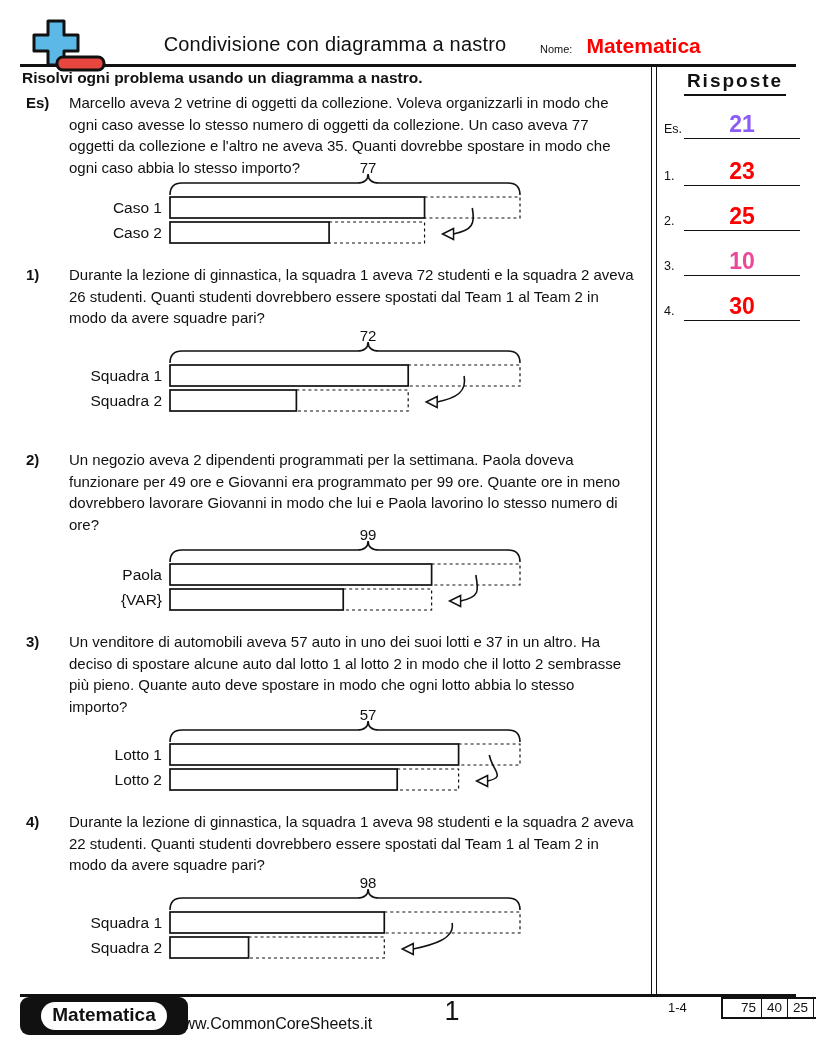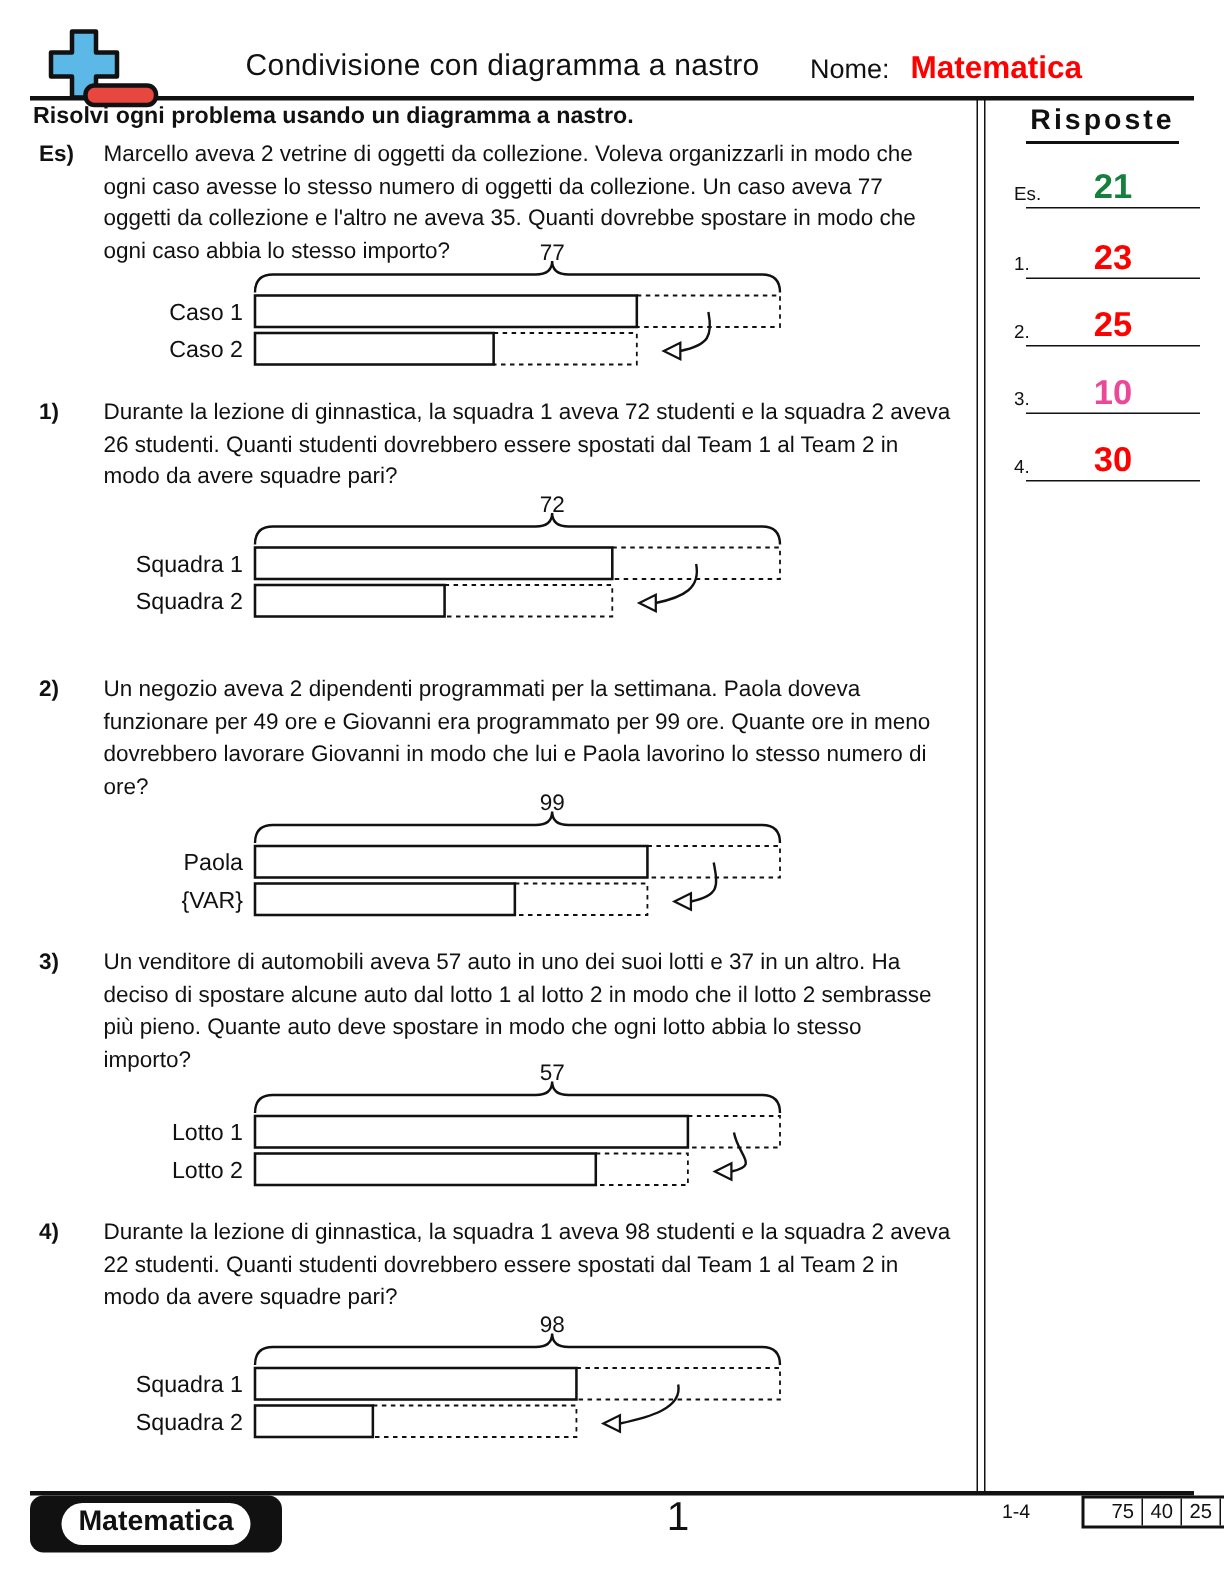--- a/index.html
+++ b/index.html
@@ -4,21 +4,21 @@
 <style>
   html,body{margin:0;padding:0;background:#e8e8e8;}
   .page{position:relative;width:816px;height:1056px;background:#fff;margin:0 auto;
         font-family:"Liberation Sans",sans-serif;color:#111;overflow:hidden;}
 
   
   .logo{position:absolute;left:30px;top:18px;width:80px;height:56px;z-index:3;}
   .title{position:absolute;left:160px;top:33px;width:350px;text-align:center;
          font-size:20px;letter-spacing:0.2px;}
   .name-area{position:absolute;left:540px;top:34px;display:flex;align-items:baseline;gap:14px;}
-  .name-label{font-size:18px;}
+  .name-label{font-size:11px;}
   .name-value{font-size:21px;font-weight:bold;}
   .header-rule{position:absolute;left:20px;width:776px;top:64px;height:3px;background:#111;}
 
   .instruction{position:absolute;left:22px;top:69px;font-size:15.5px;font-weight:bold;}
 
   
   .problem{position:absolute;left:26px;width:610px;display:flex;gap:15px;}
   .pnum{font-weight:bold;font-size:15px;flex:0 0 28px;line-height:21.5px;}
   .ptext{margin:0;font-size:15px;line-height:21.5px;width:578px;}
   #p0{top:92px}#p1{top:264px}#p2{top:449px}#p3{top:631px}#p4{top:811px}
@@ -27,21 +27,21 @@
   #d0{top:157px}#d1{top:325px}#d2{top:524px}#d3{top:704px}#d4{top:872px}
 
   
   .ans-sep{position:absolute;left:651px;top:66px;width:4px;height:929px;
            border-left:1.5px solid #111;border-right:1.5px solid #111;}
   .ans-title{position:absolute;left:660px;top:70px;width:150px;text-align:center;}
   .ans-title span{display:inline-block;font-size:19px;font-weight:bold;letter-spacing:2px;
            border-bottom:2.5px solid #111;padding:0 3px 2px 3px;}
   .ans-row{position:absolute;left:660px;width:148px;height:36px;}
   .ans-row .ans-line{position:absolute;left:24px;width:116px;bottom:0;border-bottom:1.5px solid #111;}
-  .ans-label{position:absolute;left:16px;bottom:3px;font-size:12.5px;}
+  .ans-label{position:absolute;left:4px;bottom:3px;font-size:12.5px;}
   .ans-value{position:absolute;left:24px;width:116px;bottom:1px;text-align:center;
              font-size:23px;font-weight:bold;}
   #a0{top:103px}#a1{top:150px}#a2{top:195px}#a3{top:240px}#a4{top:285px}
 
   
   .footer-rule{position:absolute;left:20px;width:776px;top:994px;height:2.5px;background:#111;}
   .badge{position:absolute;left:20px;top:997px;width:168px;height:38px;background:#111;
          border-radius:9px;display:flex;align-items:center;justify-content:center;}
   .badge-inner{background:#fff;border-radius:16px;padding:2px 11px 4px 11px;
                font-weight:bold;font-size:19px;color:#111;}
@@ -156,21 +156,21 @@
       <polygon points="362.2857142857143,77 373.2857142857143,71.5 373.2857142857143,82.5" fill="#fff" stroke="#111111" stroke-width="1.5"></polygon>
     </svg>
 
   <div class="ans-sep"></div>
   <div class="ans-title">
     <span>Risposte</span>
   </div>
 
   <div class="ans-row" id="a0">
     <span class="ans-label">Es.</span>
-    <span class="ans-value" style="color: #15803d;">21</span>
+    <span class="ans-value" style="color: #8b5cf6;">21</span>
     <span class="ans-line"></span>
   </div>
   <div class="ans-row" id="a1">
     <span class="ans-label">1.</span>
     <span class="ans-value" style="color: rgb(255, 0, 0);">23</span>
     <span class="ans-line"></span>
   </div>
   <div class="ans-row" id="a2">
     <span class="ans-label">2.</span>
     <span class="ans-value" style="color: rgb(255, 0, 0);">25</span>
@@ -184,20 +184,21 @@
   <div class="ans-row" id="a4">
     <span class="ans-label">4.</span>
     <span class="ans-value" style="color: rgb(255, 0, 0);">30</span>
     <span class="ans-line"></span>
   </div>
 
   <div class="footer-rule"></div>
   <div class="badge">
     <span class="badge-inner">Matematica</span>
   </div>
+  <div class="site-url">www.CommonCoreSheets.it</div>
   <div class="page-num">1</div>
   <div class="score-range">1-4</div>
   <div class="score-table">
     <div class="score-cell">75</div>
     <div class="score-cell">40</div>
     <div class="score-cell">25</div>
     <div class="score-cell">0</div>
   </div>
 
 </div>

